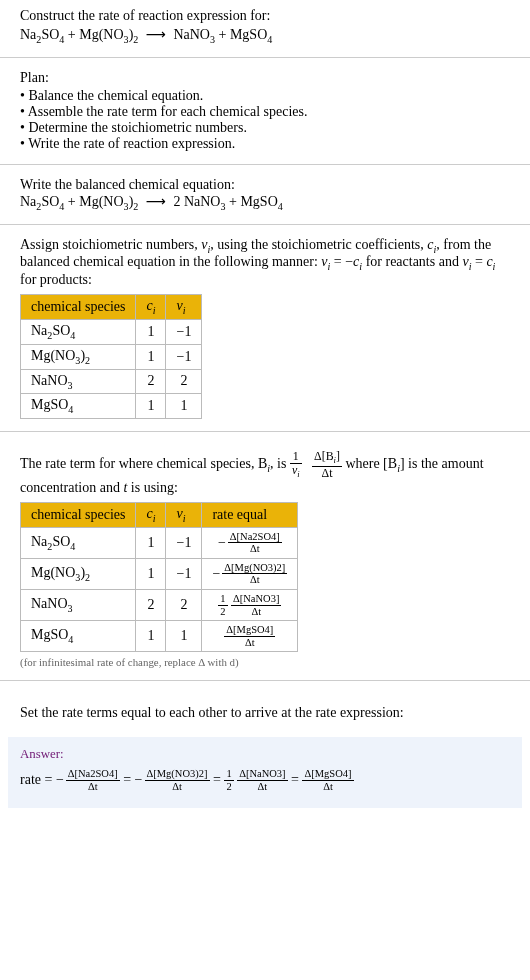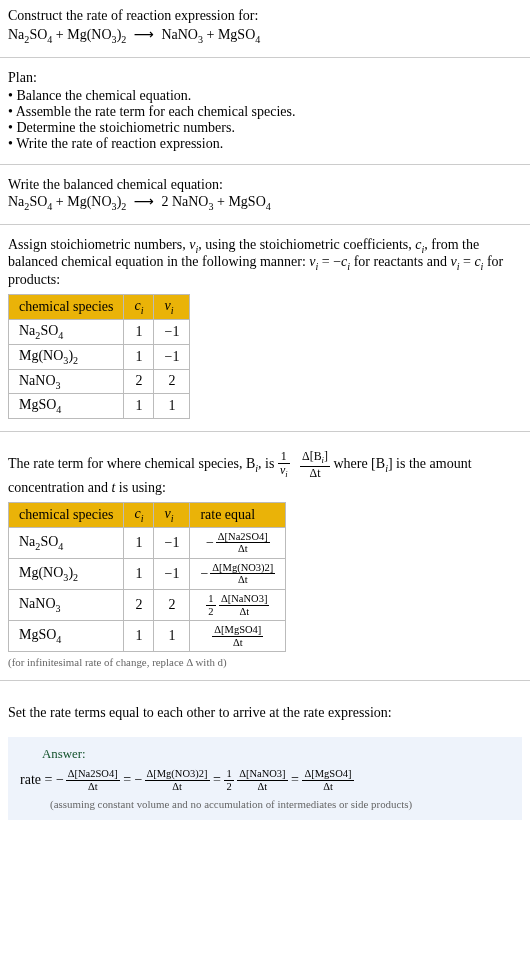--- a/index.html
+++ b/index.html
@@ -1,38 +1,38 @@
 <!DOCTYPE html>
 <html><head>
 <meta charset="utf-8">
 <style>
 * { box-sizing: border-box; margin: 0; padding: 0; }
 body { font-family: Georgia, 'Times New Roman', serif; font-size: 14px; color: #000; background: #fff; width: 530px; }
-.section { padding: 8px 8px; }
+.section { padding: 8px 20px; }
 hr { border: none; border-top: 1px solid #ccc; margin: 4px 0; }
 .title-line { margin-bottom: 2px; }
 .eqn { font-family: Georgia, serif; }
 sub { font-size: 0.72em; vertical-align: sub; }
 .arrow { display: inline-block; padding: 0 4px; }
 .plan-head { margin-bottom: 2px; }
 .plan-item { margin-left: 0; }
 table.stoich { border-collapse: collapse; margin-top: 6px; }
 table.stoich th, table.stoich td { border: 1px solid #bbb; padding: 3px 10px; font-weight: normal; text-align: left; }
 table.stoich th { background: #eab308; }
 table.stoich td.center { text-align: center; }
 .rate-intro { margin-top: 6px; margin-bottom: 4px; }
 .frac { display: inline-block; vertical-align: middle; text-align: center; font-size: 0.85em; }
 .frac .num { display: block; border-bottom: 1px solid #000; padding: 0 2px; line-height: 1.1; }
 .frac .den { display: block; padding: 0 2px; line-height: 1.1; }
 .frac-sm { font-size: 0.75em; }
 .neg { display: inline-block; vertical-align: middle; margin-right: 2px; }
 .infinitesimal { font-size: 0.78em; color: #666; margin-top: 4px; }
 .set-terms { margin-top: 16px; }
 .answer-box { background: #eef3fb; padding: 10px 12px; margin: 8px; }
-.answer-label { color: #14532d; font-size: 0.92em; margin-bottom: 6px; margin-left: 22px; }
+.answer-label { color: #701a75; font-size: 0.92em; margin-bottom: 6px; }
 .answer-eqn { margin-bottom: 6px; }
 .answer-note { font-size: 0.78em; color: #666; margin-left: 30px; }
 .inline-mid { vertical-align: middle; }
 </style>
 </head>
 <body>
 
 <div class="section">
   <div class="title-line">Construct the rate of reaction expression for:</div>
   <div class="eqn">
@@ -160,14 +160,13 @@
   <div class="answer-eqn">
     <span class="inline-mid">rate = </span>
     <span class="neg inline-mid">−</span><span class="frac frac-sm inline-mid"><span class="num">Δ[Na2SO4]</span><span class="den">Δt</span></span>
     <span class="inline-mid"> = </span>
     <span class="neg inline-mid">−</span><span class="frac frac-sm inline-mid"><span class="num">Δ[Mg(NO3)2]</span><span class="den">Δt</span></span>
     <span class="inline-mid"> = </span>
     <span class="frac frac-sm inline-mid"><span class="num">1</span><span class="den">2</span></span>&nbsp;<span class="frac frac-sm inline-mid"><span class="num">Δ[NaNO3]</span><span class="den">Δt</span></span>
     <span class="inline-mid"> = </span>
     <span class="frac frac-sm inline-mid"><span class="num">Δ[MgSO4]</span><span class="den">Δt</span></span>
   </div>
-  <div class="answer-note">(assuming constant volume and no accumulation of intermediates or side products)</div>
 </div>
 
 </body></html>

